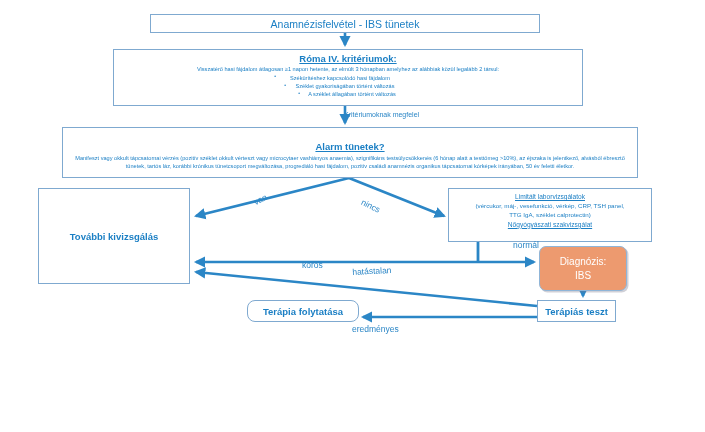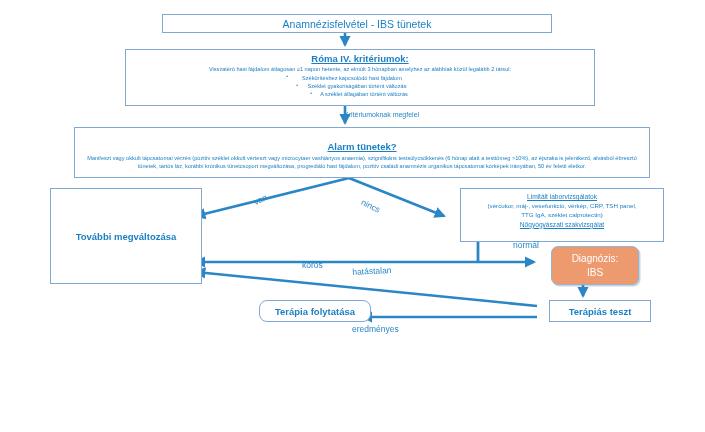--- a/index.html
+++ b/index.html
@@ -32,21 +32,20 @@
     position: absolute;
     box-sizing: border-box;
     background: #ffffff;
     border: 1px solid #7FA9D0;
     display: flex;
     flex-direction: column;
     justify-content: center;
     align-items: center;
     text-align: center;
     color: #1B7FC4;
-    margin-left: 12px;
   }
   
   #node-anamnesis {
     left: 150px; top: 14px; width: 390px; height: 19px;
     font-size: 10.5px;
   }
   #node-rome {
     left: 113px; top: 49px; width: 470px; height: 57px;
     padding: 3px 6px 20px 6px;
     justify-content: flex-start;
@@ -120,38 +119,38 @@
     font-size: 6.2px;
     line-height: 1.45;
   }
   #node-lab .lsub {
     font-size: 6.6px;
     text-decoration: underline;
     line-height: 1.6;
   }
 
   #node-diagnosis {
-    left: 539px; top: 246px; width: 88px; height: 39px;
+    left: 539px; top: 246px; width: 88px; height: 45px;
     background: #ED9A6F;
     border: 1px solid #8FB5D8;
     border-radius: 7px;
     color: #ffffff;
     font-size: 10px;
     line-height: 1.32;
     box-shadow: 1.5px 1.5px 0 rgba(120,120,140,0.35);
     text-align: center;
   }
   #node-therapy-cont {
     left: 247px; top: 300px; width: 112px; height: 22px;
     font-size: 9.5px;
     font-weight: bold;
     border-radius: 8px;
   }
   #node-therapy-test {
-    left: 537px; top: 300px; width: 102px; height: 22px;
+    left: 537px; top: 300px; width: 79px; height: 22px;
     font-size: 9.5px;
     font-weight: bold;
   }
 
   
   .elabel {
     position: absolute;
     font-size: 7.5px;
     color: #2B86C6;
     white-space: nowrap;
@@ -211,21 +210,21 @@
       <li class="i3">A széklet állagában történt változás</li>
     </ul>
   </div>
 
   <div class="node" id="node-alarm">
     <div class="hdr">Alarm tünetek?</div>
     <div class="body">Manifeszt vagy okkult tápcsatornai vérzés (pozitív széklet okkult vérteszt vagy  microcytaer vashiányos  anaemia), szignifikáns  testsúlycsökkenés (6 hónap alatt a testtömeg &gt;10%), az éjszaka is jelentkező, alvásból ébresztő tünetek,  tartós láz, korábbi krónikus tünetcsoport megváltozása,  progrediáló hasi fájdalom,  pozitív családi anamnézis organikus tápcsatornai kórképek  irányában, 50 év feletti életkor.</div>
   </div>
 
   <div class="node" id="node-further">
-    <span>További megváltozása</span>
+    <span>További kivizsgálás</span>
   </div>
 
   <div class="node" id="node-lab">
     <div class="ltitle">Limitált  laborvizsgálatok</div>
     <div class="ldetail">(vércukor, máj-, vesefunkció, vérkép, CRP, TSH panel,</div>
     <div class="ldetail">TTG IgA, széklet calprotectin)</div>
     <div class="lsub">Nőgyógyászati szakvizsgálat</div>
   </div>
 
   <div class="node" id="node-diagnosis">

